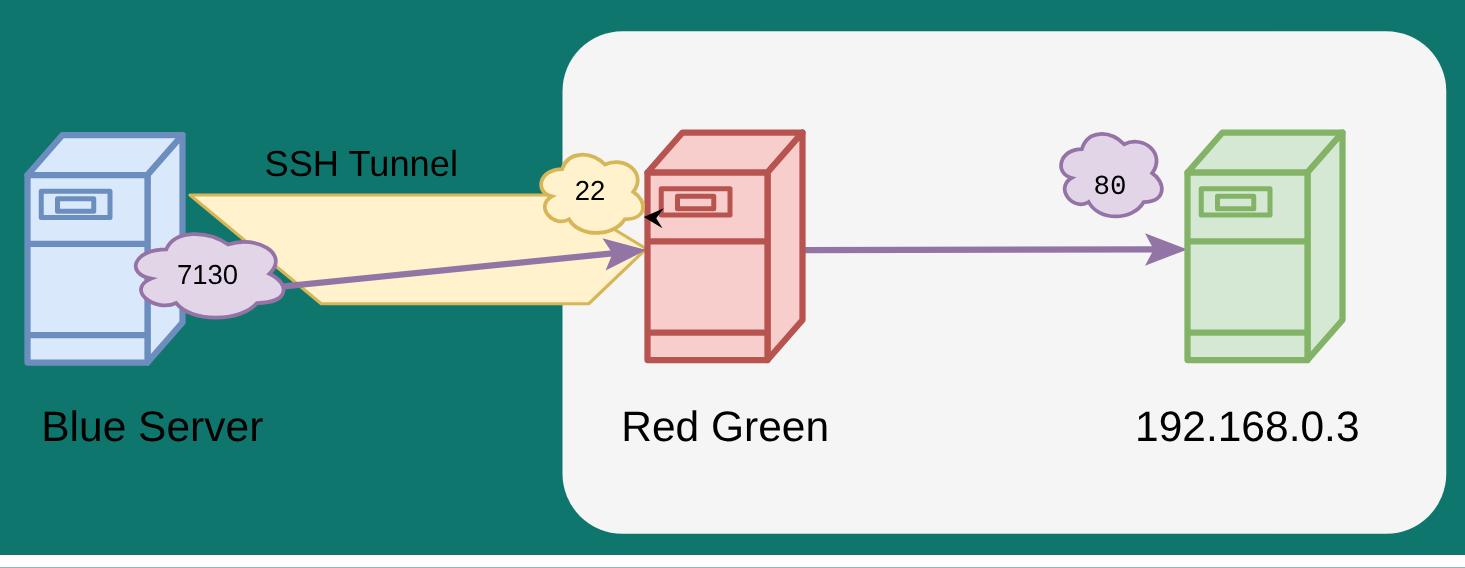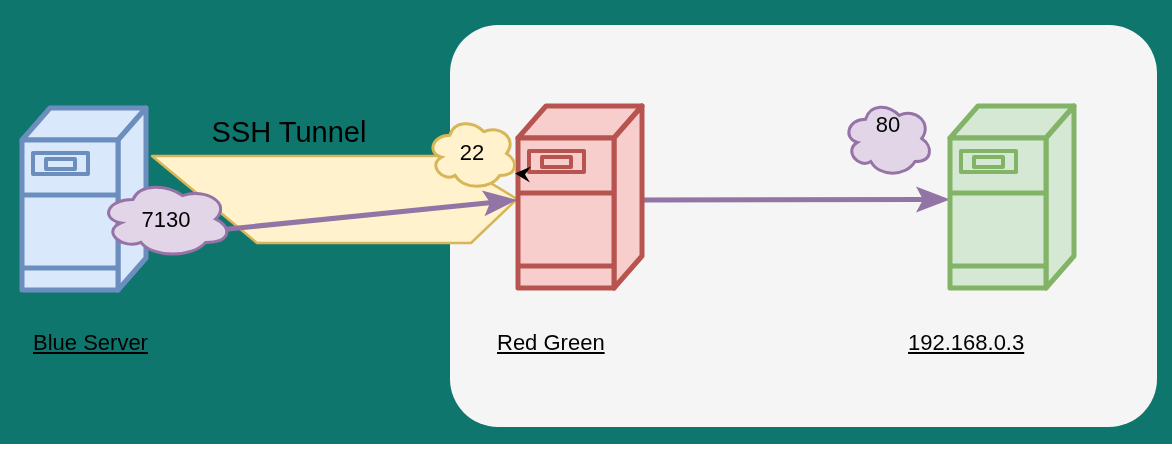--- a/index.html
+++ b/index.html
@@ -16,24 +16,23 @@
     overflow: hidden;
   }
   .stage svg {
     position: absolute;
     left: 0;
     top: 0;
   }
   .label {
     position: absolute;
     color: #000000;
-    font-size: 22px;
+    font-size: 34px;
     line-height: 41px;
     white-space: nowrap;
-    text-decoration: underline;
   }
   .tunnel-label {
     position: absolute;
     left: 189px;
     top: 116px;
     width: 200px;
     text-align: center;
     font-size: 29px;
     color: #000000;
     white-space: nowrap;
@@ -41,21 +40,21 @@
   .port-label {
     position: absolute;
     color: #000000;
     font-size: 22px;
     line-height: 30px;
     transform: translate(-50%, -50%);
     white-space: nowrap;
   }
   .port-8080 { left: 166px; top: 220px; }
   .port-22   { left: 472px; top: 153px; }
-  .port-80   { left: 888px; top: 125px; }
+  .port-80   { left: 888px; top: 150px; font-family: Liberation Mono, monospace; }
   .label-blue  { left: 33px;  top: 322px; }
   .label-red   { left: 497px; top: 322px; }
   .label-green { left: 908px; top: 322px; }
 </style>
 </head>
 <body>
 
 <div class="stage">
 
   <svg width="1172" height="454" viewBox="0 0 1172 454">

